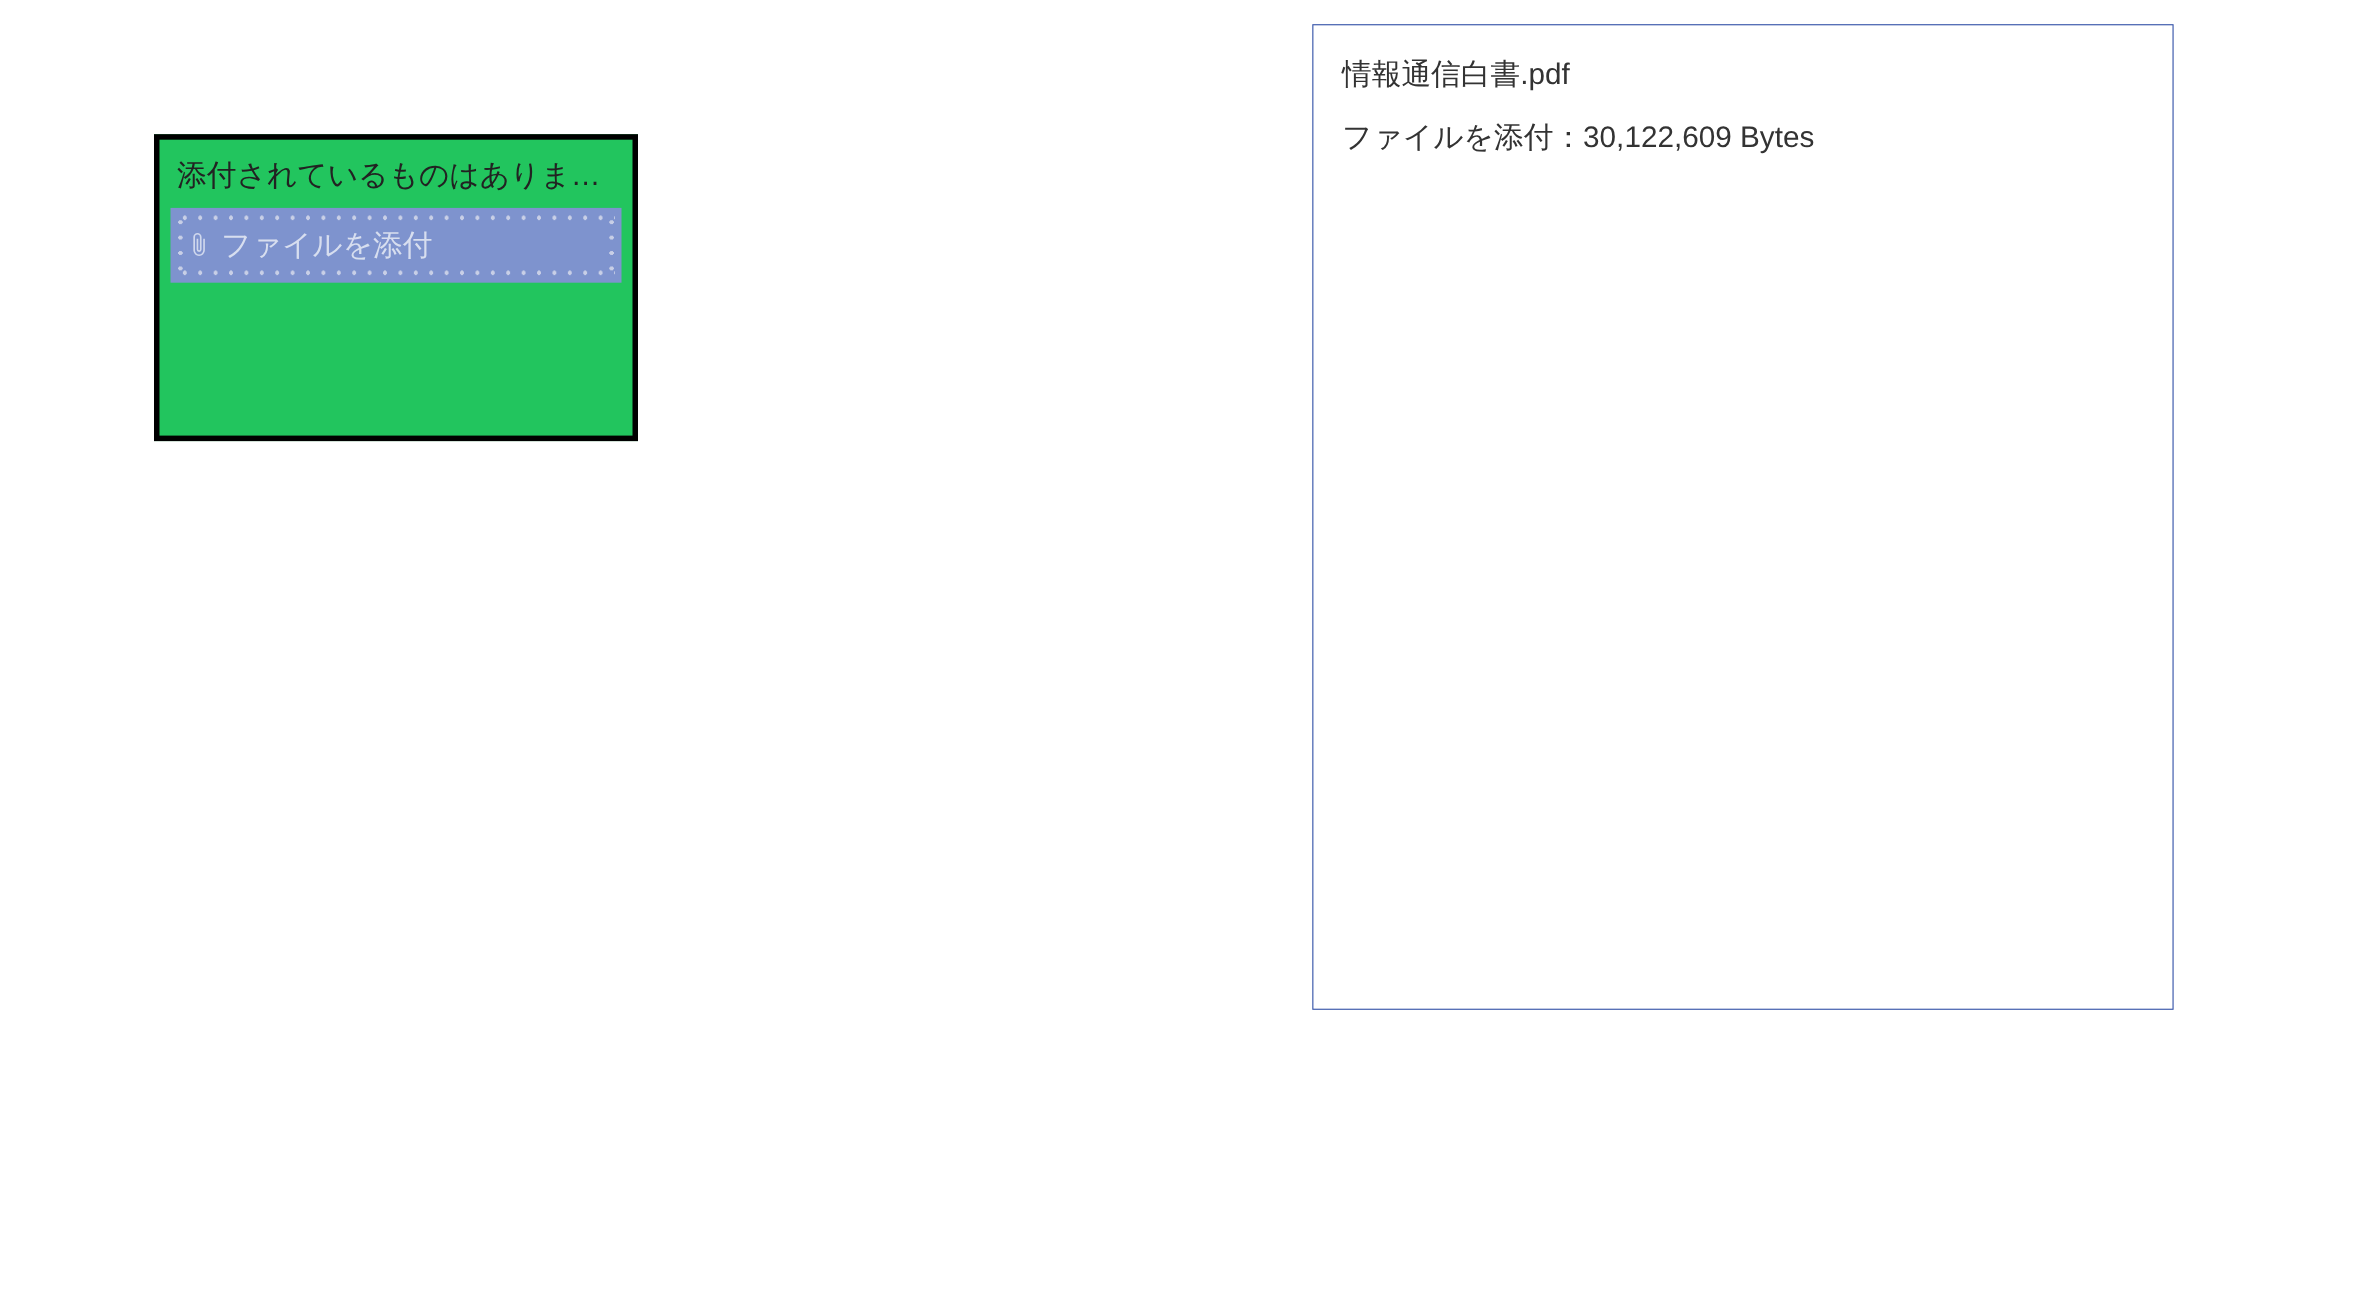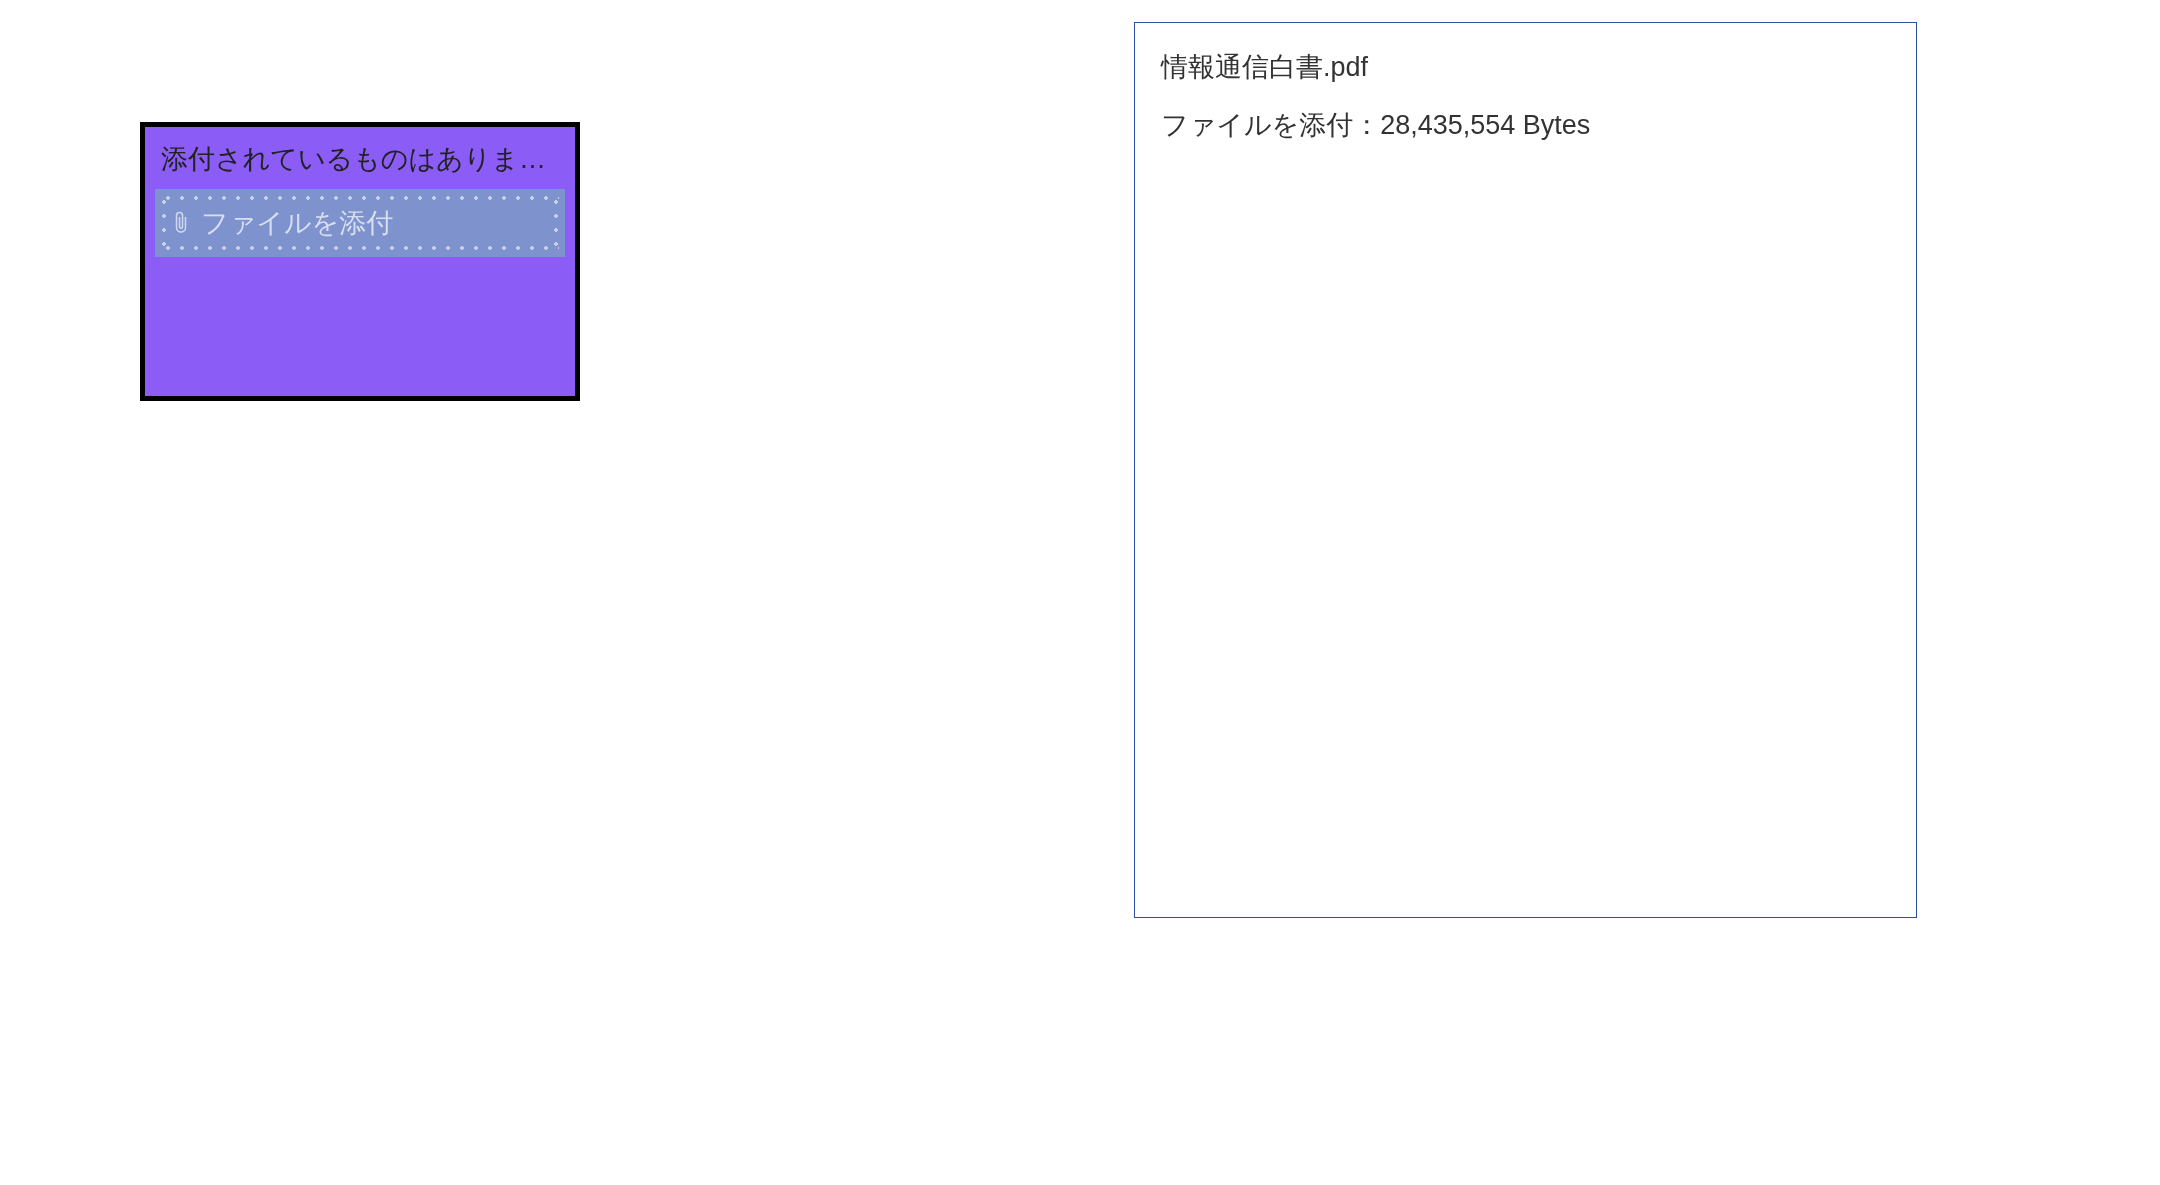--- a/index.html
+++ b/index.html
@@ -21,21 +21,21 @@
       background: #ffffff;
     }
     
     .attach-panel {
       position: absolute;
       left: 140px;
       top: 122px;
       width: 440px;
       height: 279px;
       border: 5px solid #000000;
-      background: #8b5cf6;
+      background: #22c55e;
     }
     .attach-header {
       width: 100%;
       padding: 14px 16px 10px 16px;
       text-align: center;
       font-size: 27px;
       color: #222;
       white-space: nowrap;
       overflow: hidden;
       text-overflow: ellipsis;
@@ -83,21 +83,21 @@
     }
     .attach-label {
       font-size: 27px;
       color: #d7deef;
       white-space: nowrap;
     }
 
     
     .details-panel {
       position: absolute;
-      left: 1134px;
+      left: 1193px;
       top: 22px;
       width: 783px;
       height: 896px;
       border: 1px solid #2f4ea6;
       background: #ffffff;
       padding: 26px 26px 0 26px;
     }
     .file-name {
       font-size: 27px;
       color: #333333;
@@ -128,17 +128,17 @@
           <path d="M18 8 v14 a6 6 0 0 1 -12 0 V6 a4 4 0 0 1 8 0 v15 a2 2 0 0 1 -4 0 V8"></path>
         </svg>
       </span>
       <span class="attach-label">ファイルを添付</span>
     </div>
   </div>
 
   <div class="details-panel">
     <div class="file-name">情報通信白書.pdf</div>
     <div class="file-size-line">
-      <span class="file-size-label">ファイルを添付：</span><span class="file-size-value">28,435,554 Bytes</span>
+      <span class="file-size-label">ファイルを添付：</span><span class="file-size-value">30,122,609 Bytes</span>
     </div>
   </div>
 
 </div>
 
 </body></html>

